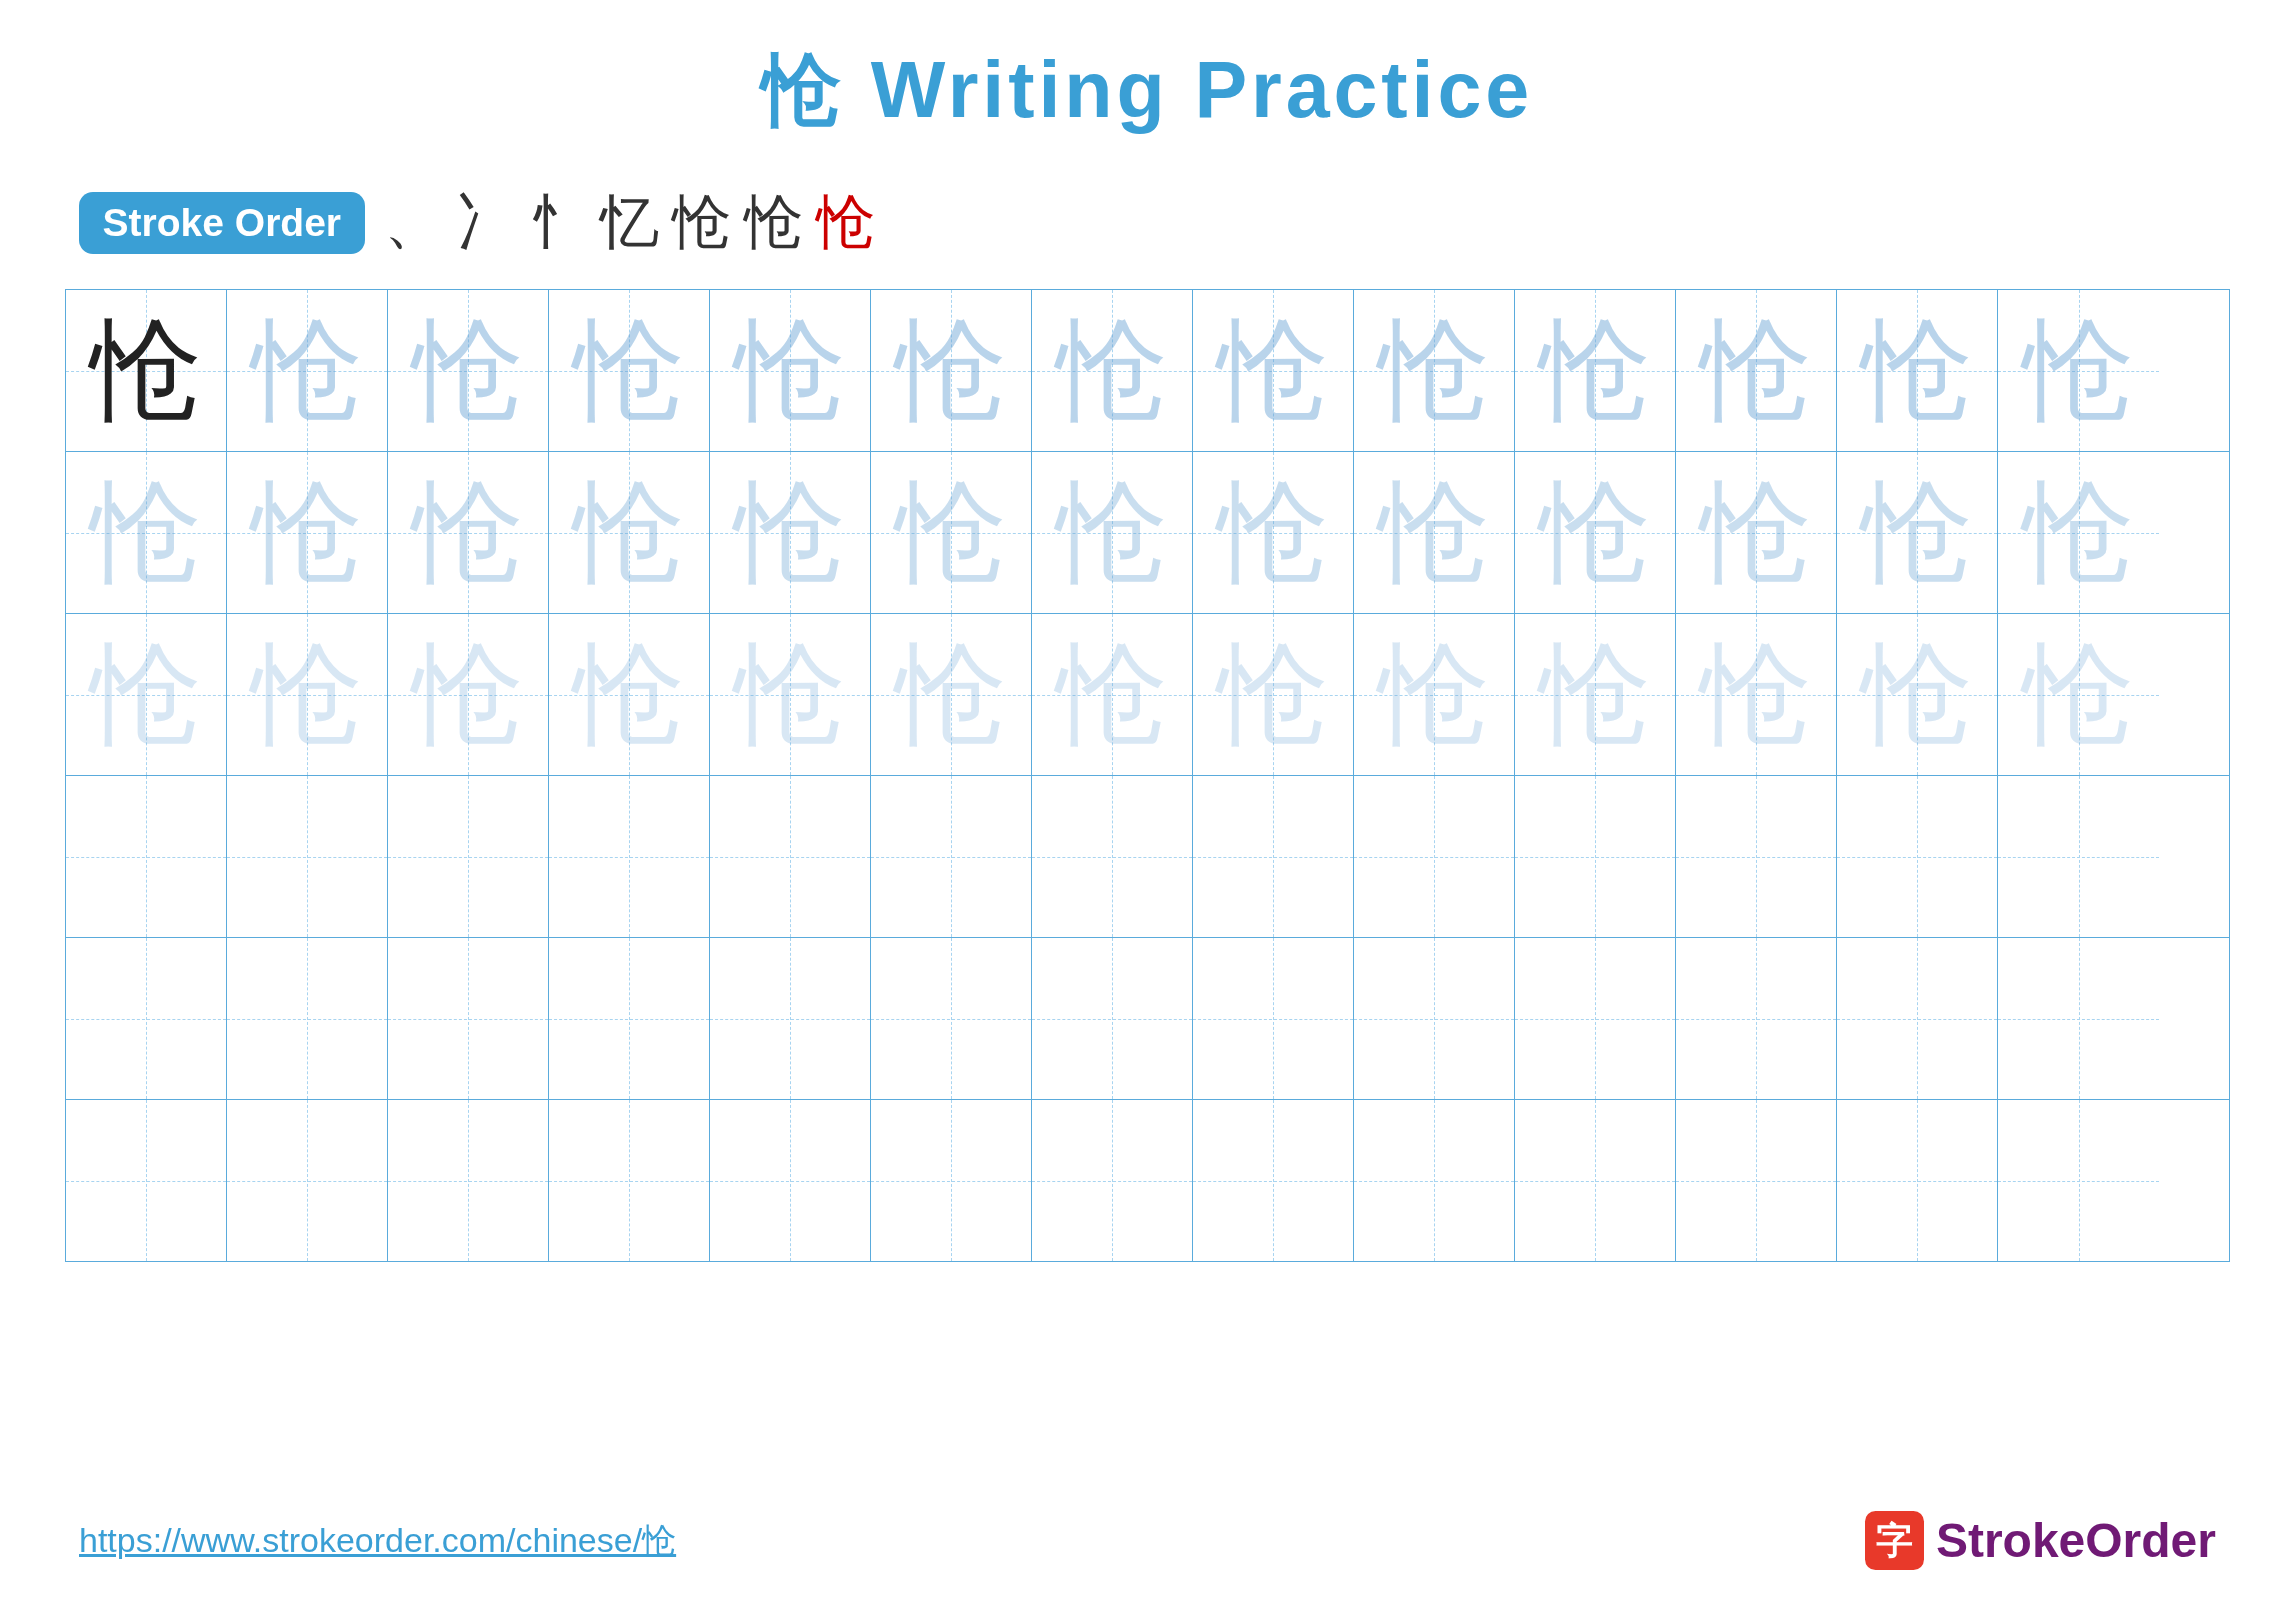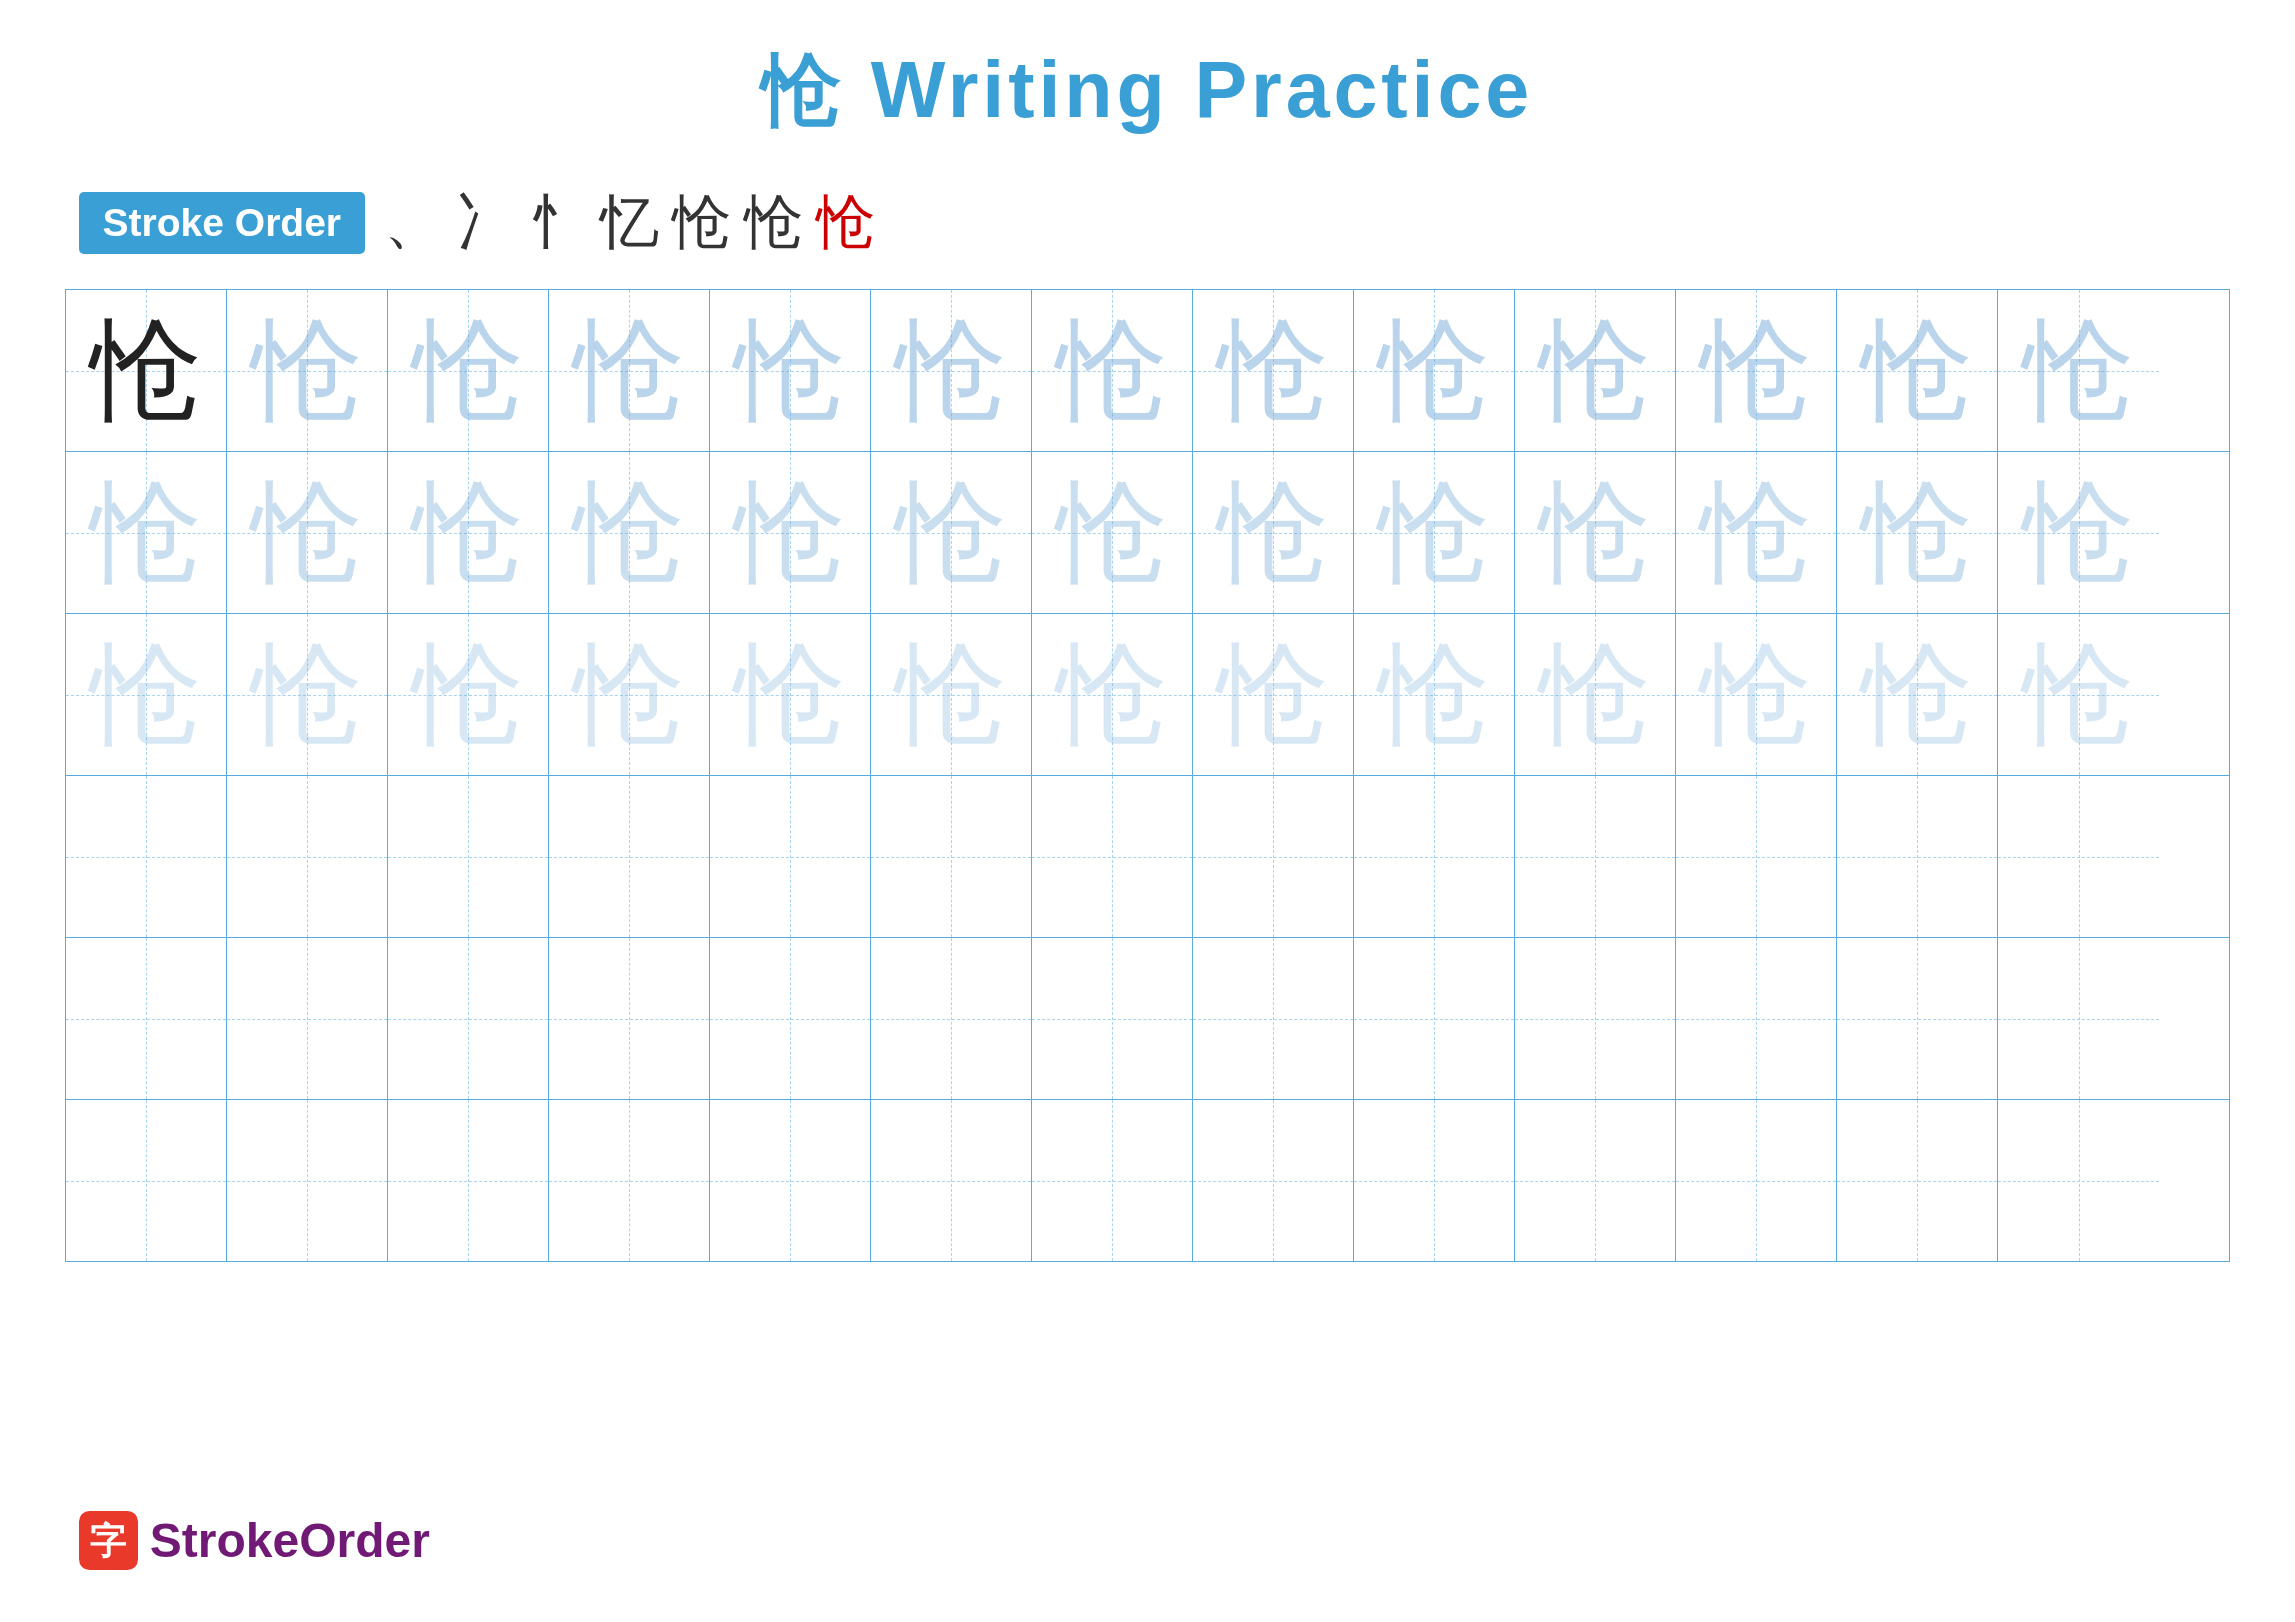--- a/index.html
+++ b/index.html
@@ -27,21 +27,21 @@
       margin: 39px 79px 26px 79px;
       gap: 19.6px;
     }
 
     .stroke-order-badge {
       background: #3a9fd5;
       color: white;
       font-size: 39px;
       font-weight: bold;
       padding: 9.2px 23.6px;
-      border-radius: 5px;
+      border-radius: 14px;
       white-space: nowrap;
     }
 
     .stroke-sequence {
       display: flex;
       align-items: center;
       gap: 13px;
       font-size: 59px;
     }
 
@@ -358,20 +358,21 @@
     <div class="grid-cell cell-empty"></div>
     <div class="grid-cell cell-empty"></div>
     <div class="grid-cell cell-empty"></div>
     <div class="grid-cell cell-empty"></div>
     <div class="grid-cell cell-empty"></div>
     <div class="grid-cell cell-empty"></div>
   </div>
 </div>
 
 <div class="footer">
+  <a class="footer-url" href="#">https://www.strokeorder.com/chinese/怆</a>
   <div class="footer-logo">
     <div class="footer-logo-icon">
       <span>字</span>
     </div>
     <span class="footer-logo-text">StrokeOrder</span>
   </div>
 </div>
 
 
 </body></html>

